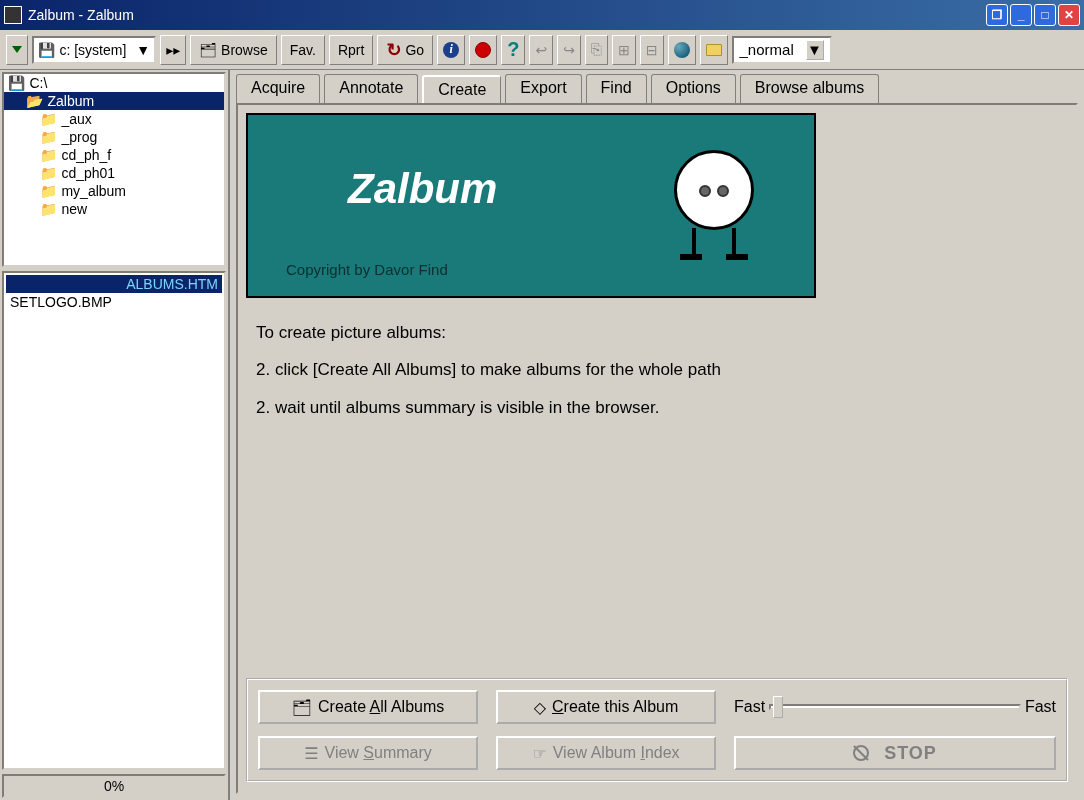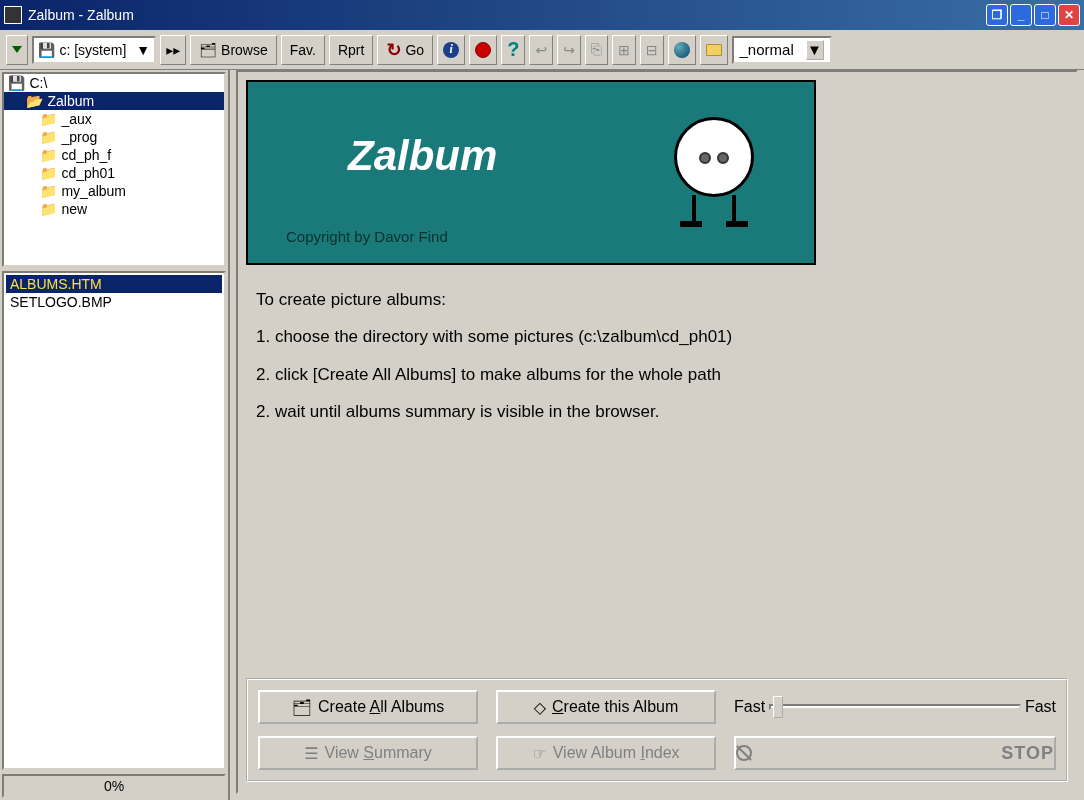--- a/index.html
+++ b/index.html
@@ -36,21 +36,21 @@
 
 .main-area { display: flex; height: calc(800px - 30px - 40px); }
 .left-pane { width: 230px; display: flex; flex-direction: column; border-right: 2px solid #808080; }
 .dir-tree { height: 195px; background: white; border: 2px inset #d4d0c8; overflow-y: scroll; margin: 2px; }
 .tree-row { display: flex; align-items: center; padding: 1px 4px; font-size: 14px; gap: 4px; cursor: pointer; }
 .tree-row.sel { background: #0a246a; color: white; }
 .tree-row .indent { display: inline-block; }
 .folder-open { color: #b09030; }
 .file-list { flex: 1; background: white; border: 2px inset #d4d0c8; margin: 2px; padding: 2px; }
 .file-row { padding: 1px 4px; font-size: 14px; cursor: pointer; }
-.file-row.sel { background: #0a246a; color: #fde047; }
+.file-row.sel { background: #0a246a; color: #7dd3fc; text-align: right; }
 .progress-bar { height: 24px; border: 2px inset #d4d0c8; margin: 2px; position: relative; background: #d4d0c8; display: flex; align-items: center; justify-content: center; font-size: 14px; }
 
 
 .right-pane { flex: 1; display: flex; flex-direction: column; }
 .tab-bar { display: flex; padding: 4px 6px 0 6px; gap: 4px; }
 .tab { padding: 4px 14px; border: 1px solid #808080; border-bottom: none; background: #d4d0c8; font-size: 16px; cursor: pointer; border-radius: 3px 3px 0 0; }
 .tab.active { background: #d4d0c8; border-bottom: 1px solid #d4d0c8; position: relative; top: 1px; font-weight: normal; border-top: 2px solid #fff; border-left: 2px solid #fff; }
 .tab-content { flex: 1; border: 2px inset #d4d0c8; margin: 0 6px 6px 6px; background: #d4d0c8; padding: 8px; position: relative; }
 
 .banner { width: 570px; height: 185px; background: #1a7a7a; border: 2px solid #000; position: relative; }
@@ -70,21 +70,21 @@
 
 .instructions { padding: 16px 10px; font-size: 17px; color: #000; line-height: 2.2; }
 
 .bottom-bar { position: absolute; bottom: 10px; left: 8px; right: 8px; border: 2px groove #fff; padding: 10px; display: grid; grid-template-columns: 220px 220px 1fr; gap: 12px 18px; align-items: center; }
 .act-btn { height: 34px; border: 2px outset #fff; background: #d4d0c8; font-size: 16px; display: flex; align-items: center; justify-content: center; gap: 6px; cursor: pointer; }
 .act-btn.disabled { color: #808080; cursor: default; }
 .act-btn .ul { text-decoration: underline; }
 .speed-row { display: flex; align-items: center; gap: 4px; font-size: 16px; }
 .slider-track { flex: 1; height: 6px; border: 2px inset #d4d0c8; background: #fff; position: relative; }
 .slider-thumb { position: absolute; left: 2px; top: -10px; width: 10px; height: 22px; background: #d4d0c8; border: 1px outset #fff; }
-.stop-btn { grid-column: 3; height: 34px; border: 2px outset #fff; background: #d4d0c8; color: #808080; font-size: 18px; font-weight: bold; letter-spacing: 1px; display: flex; align-items: center; justify-content: space-between; gap: 15px; }
+.stop-btn { grid-column: 3; height: 34px; border: 2px outset #fff; background: #d4d0c8; color: #808080; font-size: 18px; font-weight: bold; letter-spacing: 1px; display: flex; align-items: center; justify-content: center; gap: 15px; }
 .stop-circ { width: 16px; height: 16px; border: 2px solid #808080; border-radius: 50%; position: relative; }
 .stop-circ::after { content: ''; position: absolute; width: 20px; height: 2px; background: #808080; top: 5px; left: -4px; transform: rotate(45deg); }
 
 
 .dir-tree::-webkit-scrollbar { width: 18px; }
 .dir-tree::-webkit-scrollbar-track { background: #e0e0e0; }
 .dir-tree::-webkit-scrollbar-thumb { background: #c0d4ee; border: 1px outset #fff; }
 .dir-tree::-webkit-scrollbar-button { background: #d4d0c8; border: 1px outset #fff; height: 18px; }
 </style>
 </head>
@@ -207,38 +207,46 @@
     <div class="file-list">
       <div class="file-row sel">ALBUMS.HTM</div>
       <div class="file-row">SETLOGO.BMP</div>
     </div>
     <div class="progress-bar">
         <span>0%</span>
       </div>
   </div>
 
   <div class="right-pane">
+    <div class="tab-bar">
+      <div class="tab">Acquire</div>
+      <div class="tab">Annotate</div>
+      <div class="tab active">Create</div>
+      <div class="tab">Export</div>
+      <div class="tab">Find</div>
+      <div class="tab">Options</div>
+      <div class="tab">Browse albums</div>
+    </div>
     <div class="tab-content">
       <div class="banner">
         <div class="banner-title">Zalbum</div>
         <div class="banner-copy">Copyright by Davor Find</div>
         <div class="mascot">
           <div class="mascot-head">
             <div class="mascot-eye l"></div>
             <div class="mascot-eye r"></div>
           </div>
           <div class="mascot-leg l"></div>
             <div class="mascot-leg r"></div>
           <div class="mascot-foot l"></div>
             <div class="mascot-foot r"></div>
         </div>
       </div>
       <div class="instructions">
         <div>To create picture albums:</div>
-        <div>1. choose the directory with some pictures (c:\zalbum\cd_ph01)</div>
         <div>2. click [Create All Albums] to make albums for the whole path</div>
         <div>2. wait until albums summary is visible in the browser.</div>
       </div>
 
       <div class="bottom-bar">
         <div class="act-btn">
             <span>🗂</span>
             <span>Create <span class="ul">A</span>ll Albums</span>
           </div>
         <div class="act-btn">

